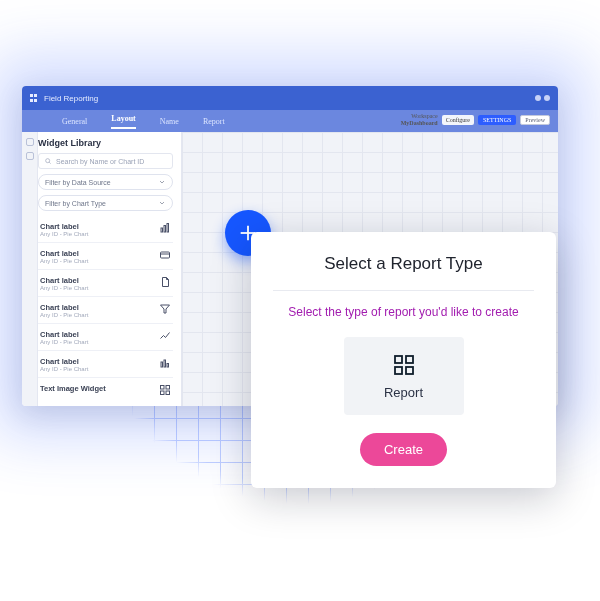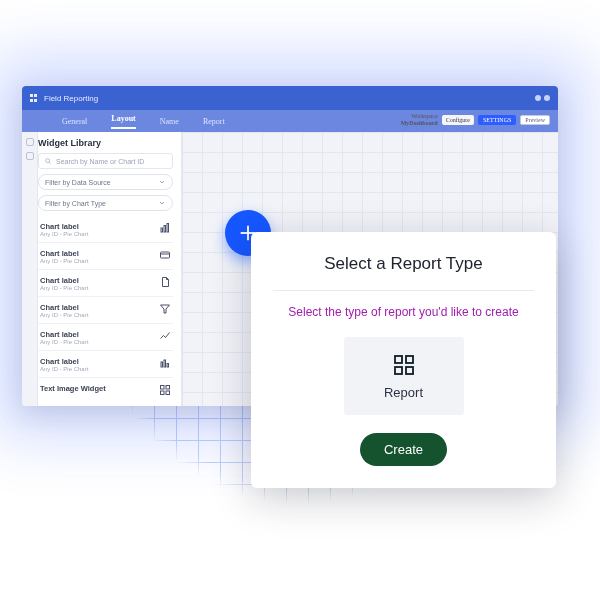--- a/index.html
+++ b/index.html
@@ -85,21 +85,21 @@
   .sub { font-size:12px; color:#a21caf; text-align:center; margin-bottom:18px;}
   .opts { display:flex; gap:14px; justify-content:center; margin-bottom:18px;}
   .opt {
     width:120px; height:78px; background:#f1f3f6; border-radius:4px;
     display:flex; flex-direction:column; align-items:center; justify-content:center; gap:8px;
     color:#20242e; cursor:pointer;
   }
   .opt svg{ width:24px; height:24px; }
   .opt .olbl{ font-size:13px; color:#2b3245;}
   .create {
-    display:block; margin:0 auto; background:#14532d; color:#fff; border:none;
+    display:block; margin:0 auto; background:#ec4899; color:#fff; border:none;
     font-size:13px; padding:9px 24px; border-radius:20px; cursor:pointer;
   }
   .chev{width:8px;height:8px;}
 </style>
 </head>
 <body>
 <div class="stage">
 
 <div class="bg-dots"></div>
 

